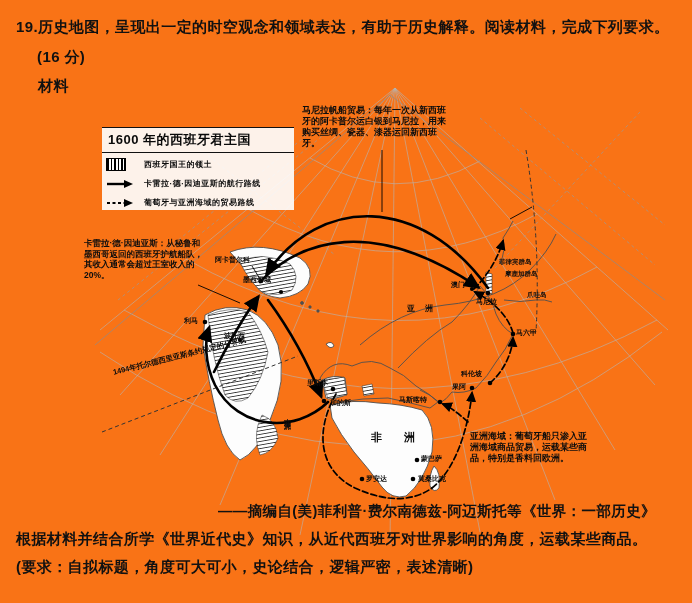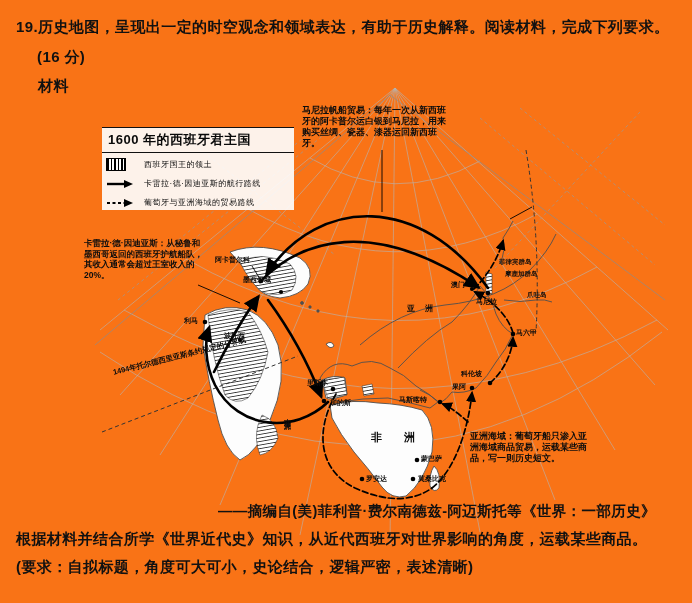--- a/index.html
+++ b/index.html
@@ -11,21 +11,21 @@
   .qline{position:absolute;font-size:15px;letter-spacing:0.4px;font-weight:600;color:#111;}
   .map-svg{position:absolute;left:0;top:0;}
   .ann{position:absolute;font-weight:700;color:#0d0d0d;line-height:1.24;font-size:9px;letter-spacing:0;}
   .mlabel{position:absolute;font-weight:700;color:#0d0d0d;font-size:7px;white-space:nowrap;}
   .mlabel.small{font-size:6.5px;}
   .legend{position:absolute;left:102px;top:127px;width:192px;background:rgba(253,253,253,0.92);}
   .legend .rule{height:0;border-top:1.5px solid #111;margin:0;}
   .legend-title{font-size:13px;font-weight:800;color:#0a0a0a;padding:3px 2px 3px 6px;letter-spacing:0.5px;}
   .legend-item{display:flex;align-items:center;gap:8px;padding:4px 0 0 4px;height:15px;}
   .legend-item .sym{width:30px;display:flex;align-items:center;justify-content:flex-start;}
-  .legend-item .lab{font-size:8px;font-weight:400;color:#0d0d0d;letter-spacing:0.5px;}
+  .legend-item .lab{font-size:8px;font-weight:700;color:#0d0d0d;letter-spacing:0.5px;}
   .swatch{width:18px;height:11px;border:1px solid #000;
     background:repeating-linear-gradient(90deg,#000 0 1.5px,#fff 1.5px 3.5px);}
   .rot{transform:rotate(-14deg);transform-origin:0 0;}
   .vert{writing-mode:vertical-rl;letter-spacing:2px;}
 </style>
 </head>
 <body>
 
 <div class="page">
 
@@ -177,21 +177,21 @@
             <line x1="1" y1="5" x2="19" y2="5" stroke="#000" stroke-width="1.8" stroke-dasharray="3 2.5"></line>
             <path d="M18,1 L27,5 L18,9 Z" fill="#000"></path>
           </svg>
       </span>
       <span class="lab">葡萄牙与亚洲海域的贸易路线</span>
     </div>
   </div>
 
   <div class="ann" style="left:302px;top:105px;width:152px;">马尼拉帆船贸易：每年一次从新西班牙的阿卡普尔运白银到马尼拉，用来购买丝绸、瓷器、漆器运回新西班牙。</div>
   <div class="ann" style="left:84px;top:238px;width:120px;font-size:8.5px;">卡雷拉·德·因迪亚斯：从秘鲁和墨西哥返回的西班牙护航船队，其收入通常会超过王室收入的 20%。</div>
-  <div class="ann" style="left:470px;top:431px;width:122px;">亚洲海域：葡萄牙船只渗入亚洲海域商品贸易，运载某些商品，写一则历史短文。</div>
+  <div class="ann" style="left:470px;top:431px;width:122px;">亚洲海域：葡萄牙船只渗入亚洲海域商品贸易，运载某些商品，特别是香料回欧洲。</div>
   <div class="ann rot" style="left:112px;top:368px;width:152px;font-size:7.5px;">1494年托尔德西里亚斯条约规定的分界线</div>
 
   <div class="mlabel" style="left:215px;top:255px;">阿卡普尔科</div>
   <div class="mlabel" style="left:243px;top:275px;">墨西哥城</div>
   <div class="mlabel" style="left:184px;top:316px;">利马</div>
   <div class="mlabel" style="left:224px;top:331px;">波托西</div>
   <div class="mlabel" style="left:307px;top:378px;">里斯本</div>
   <div class="mlabel" style="left:330px;top:398px;">加的斯</div>
   <div class="mlabel" style="left:399px;top:395px;">马斯喀特</div>
   <div class="mlabel" style="left:452px;top:382px;">果阿</div>

